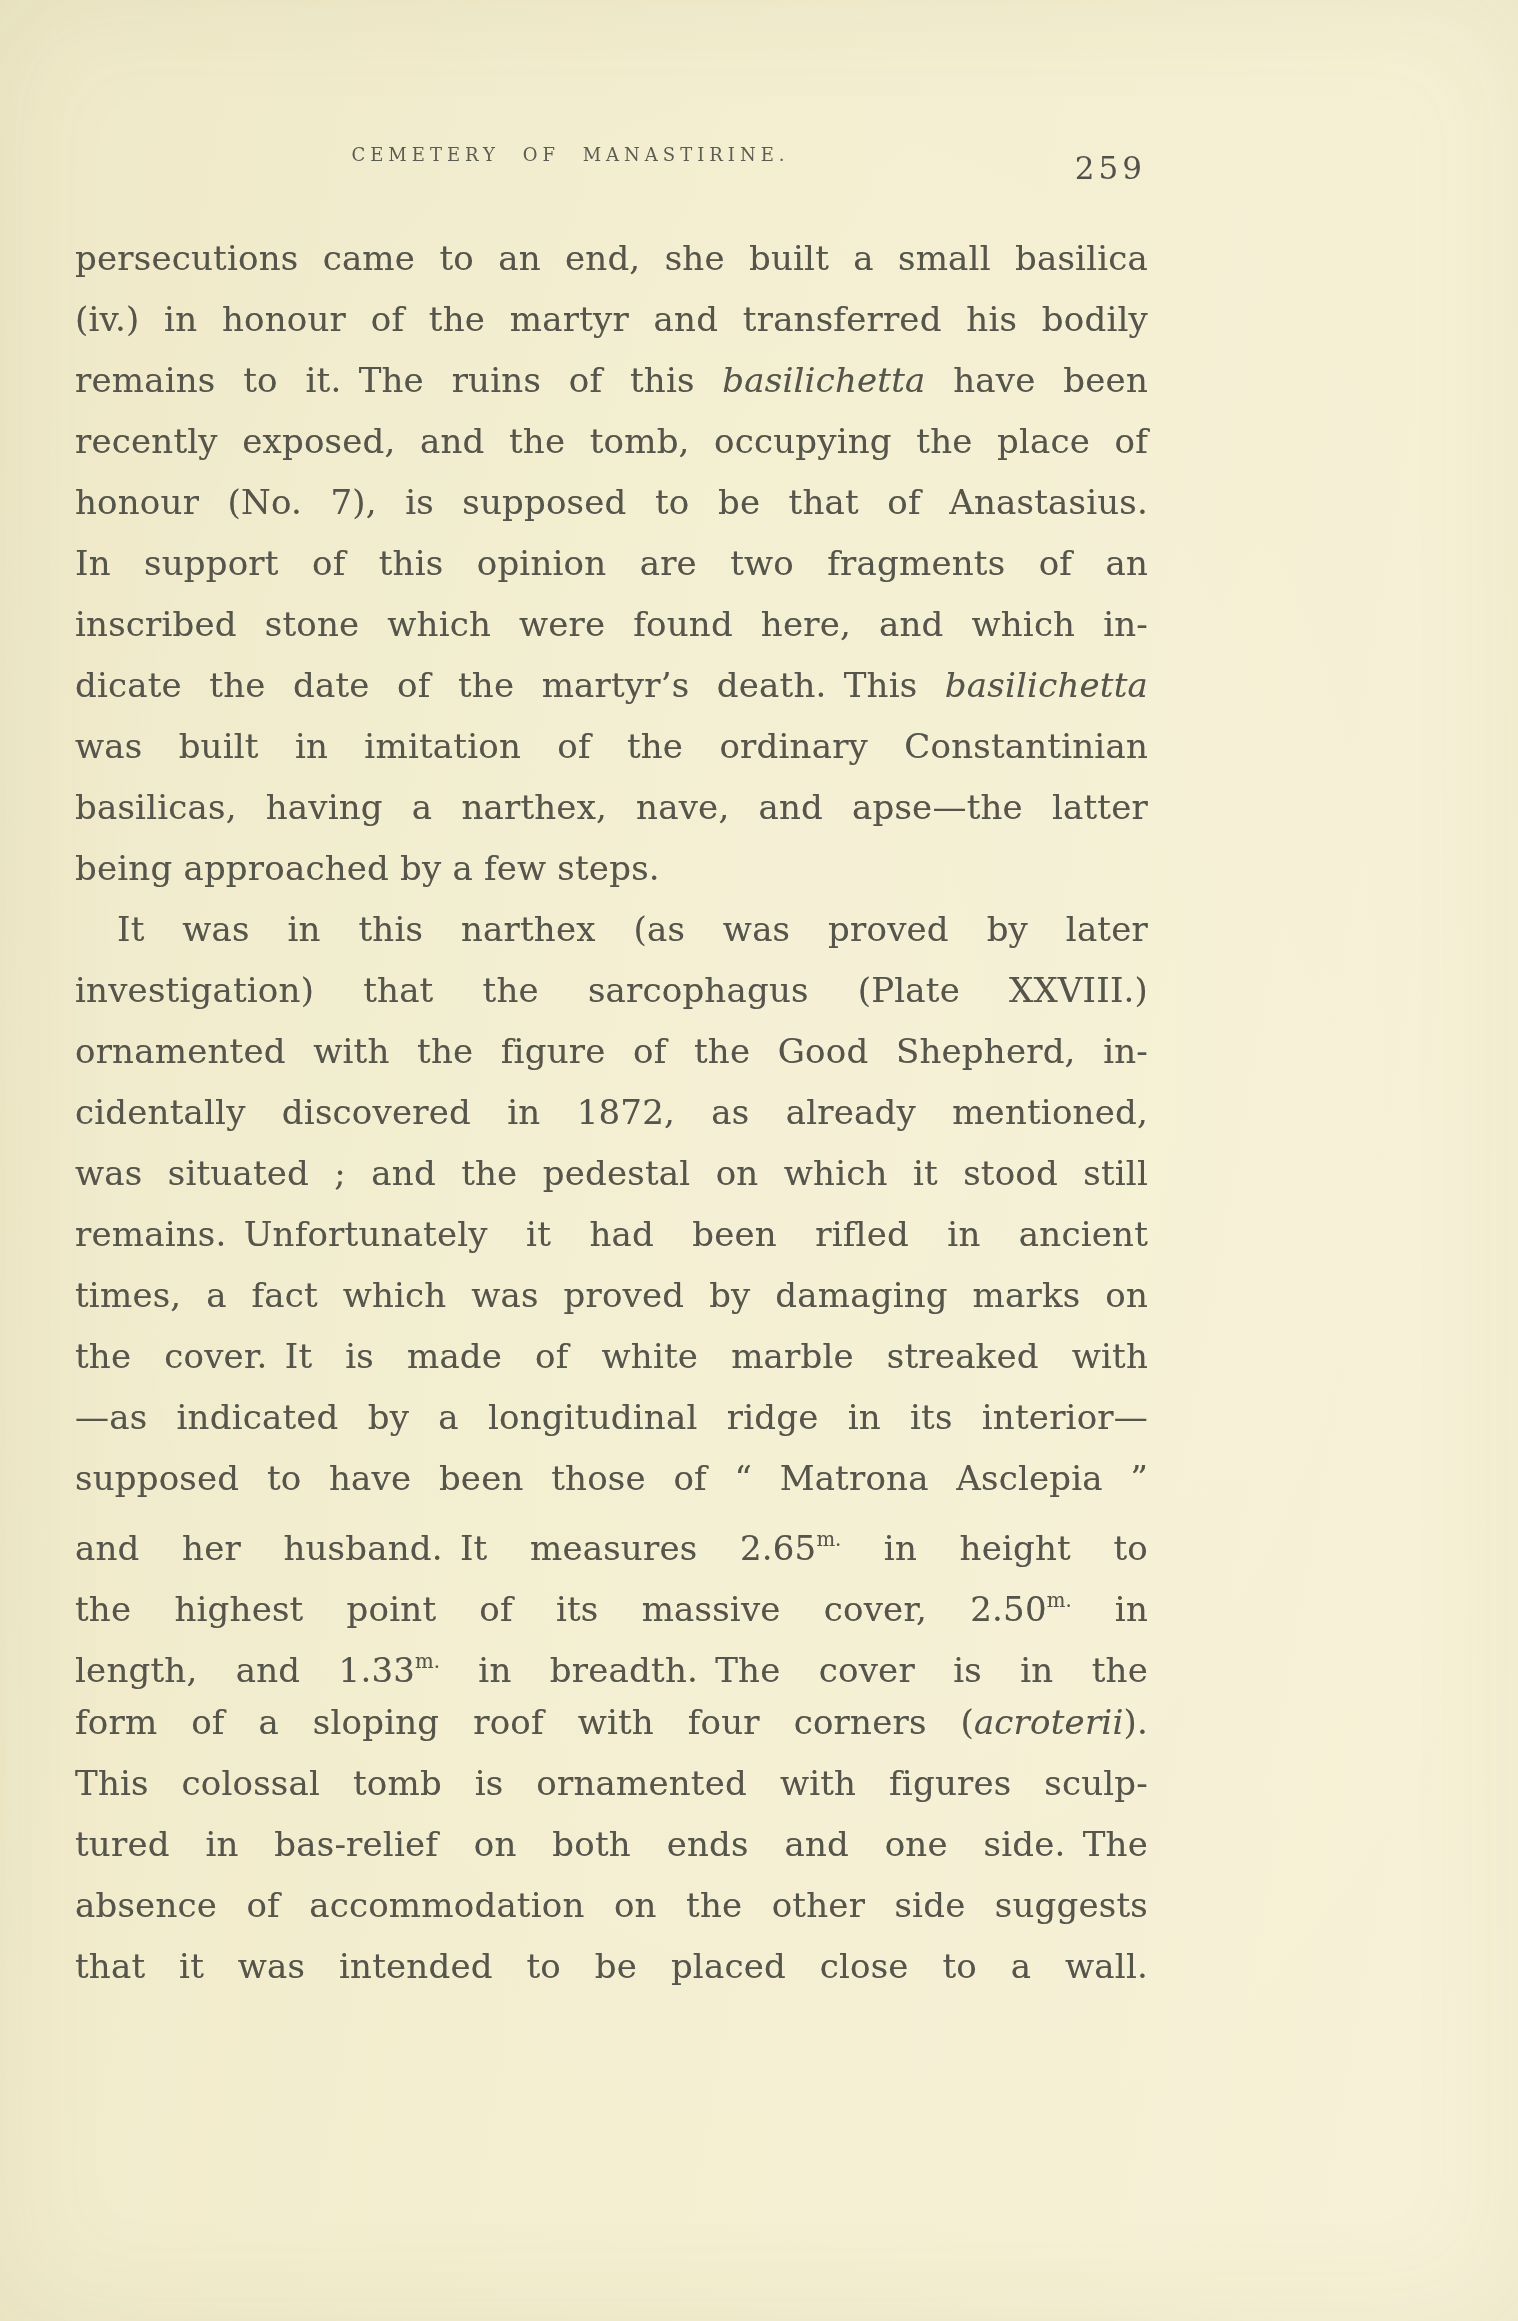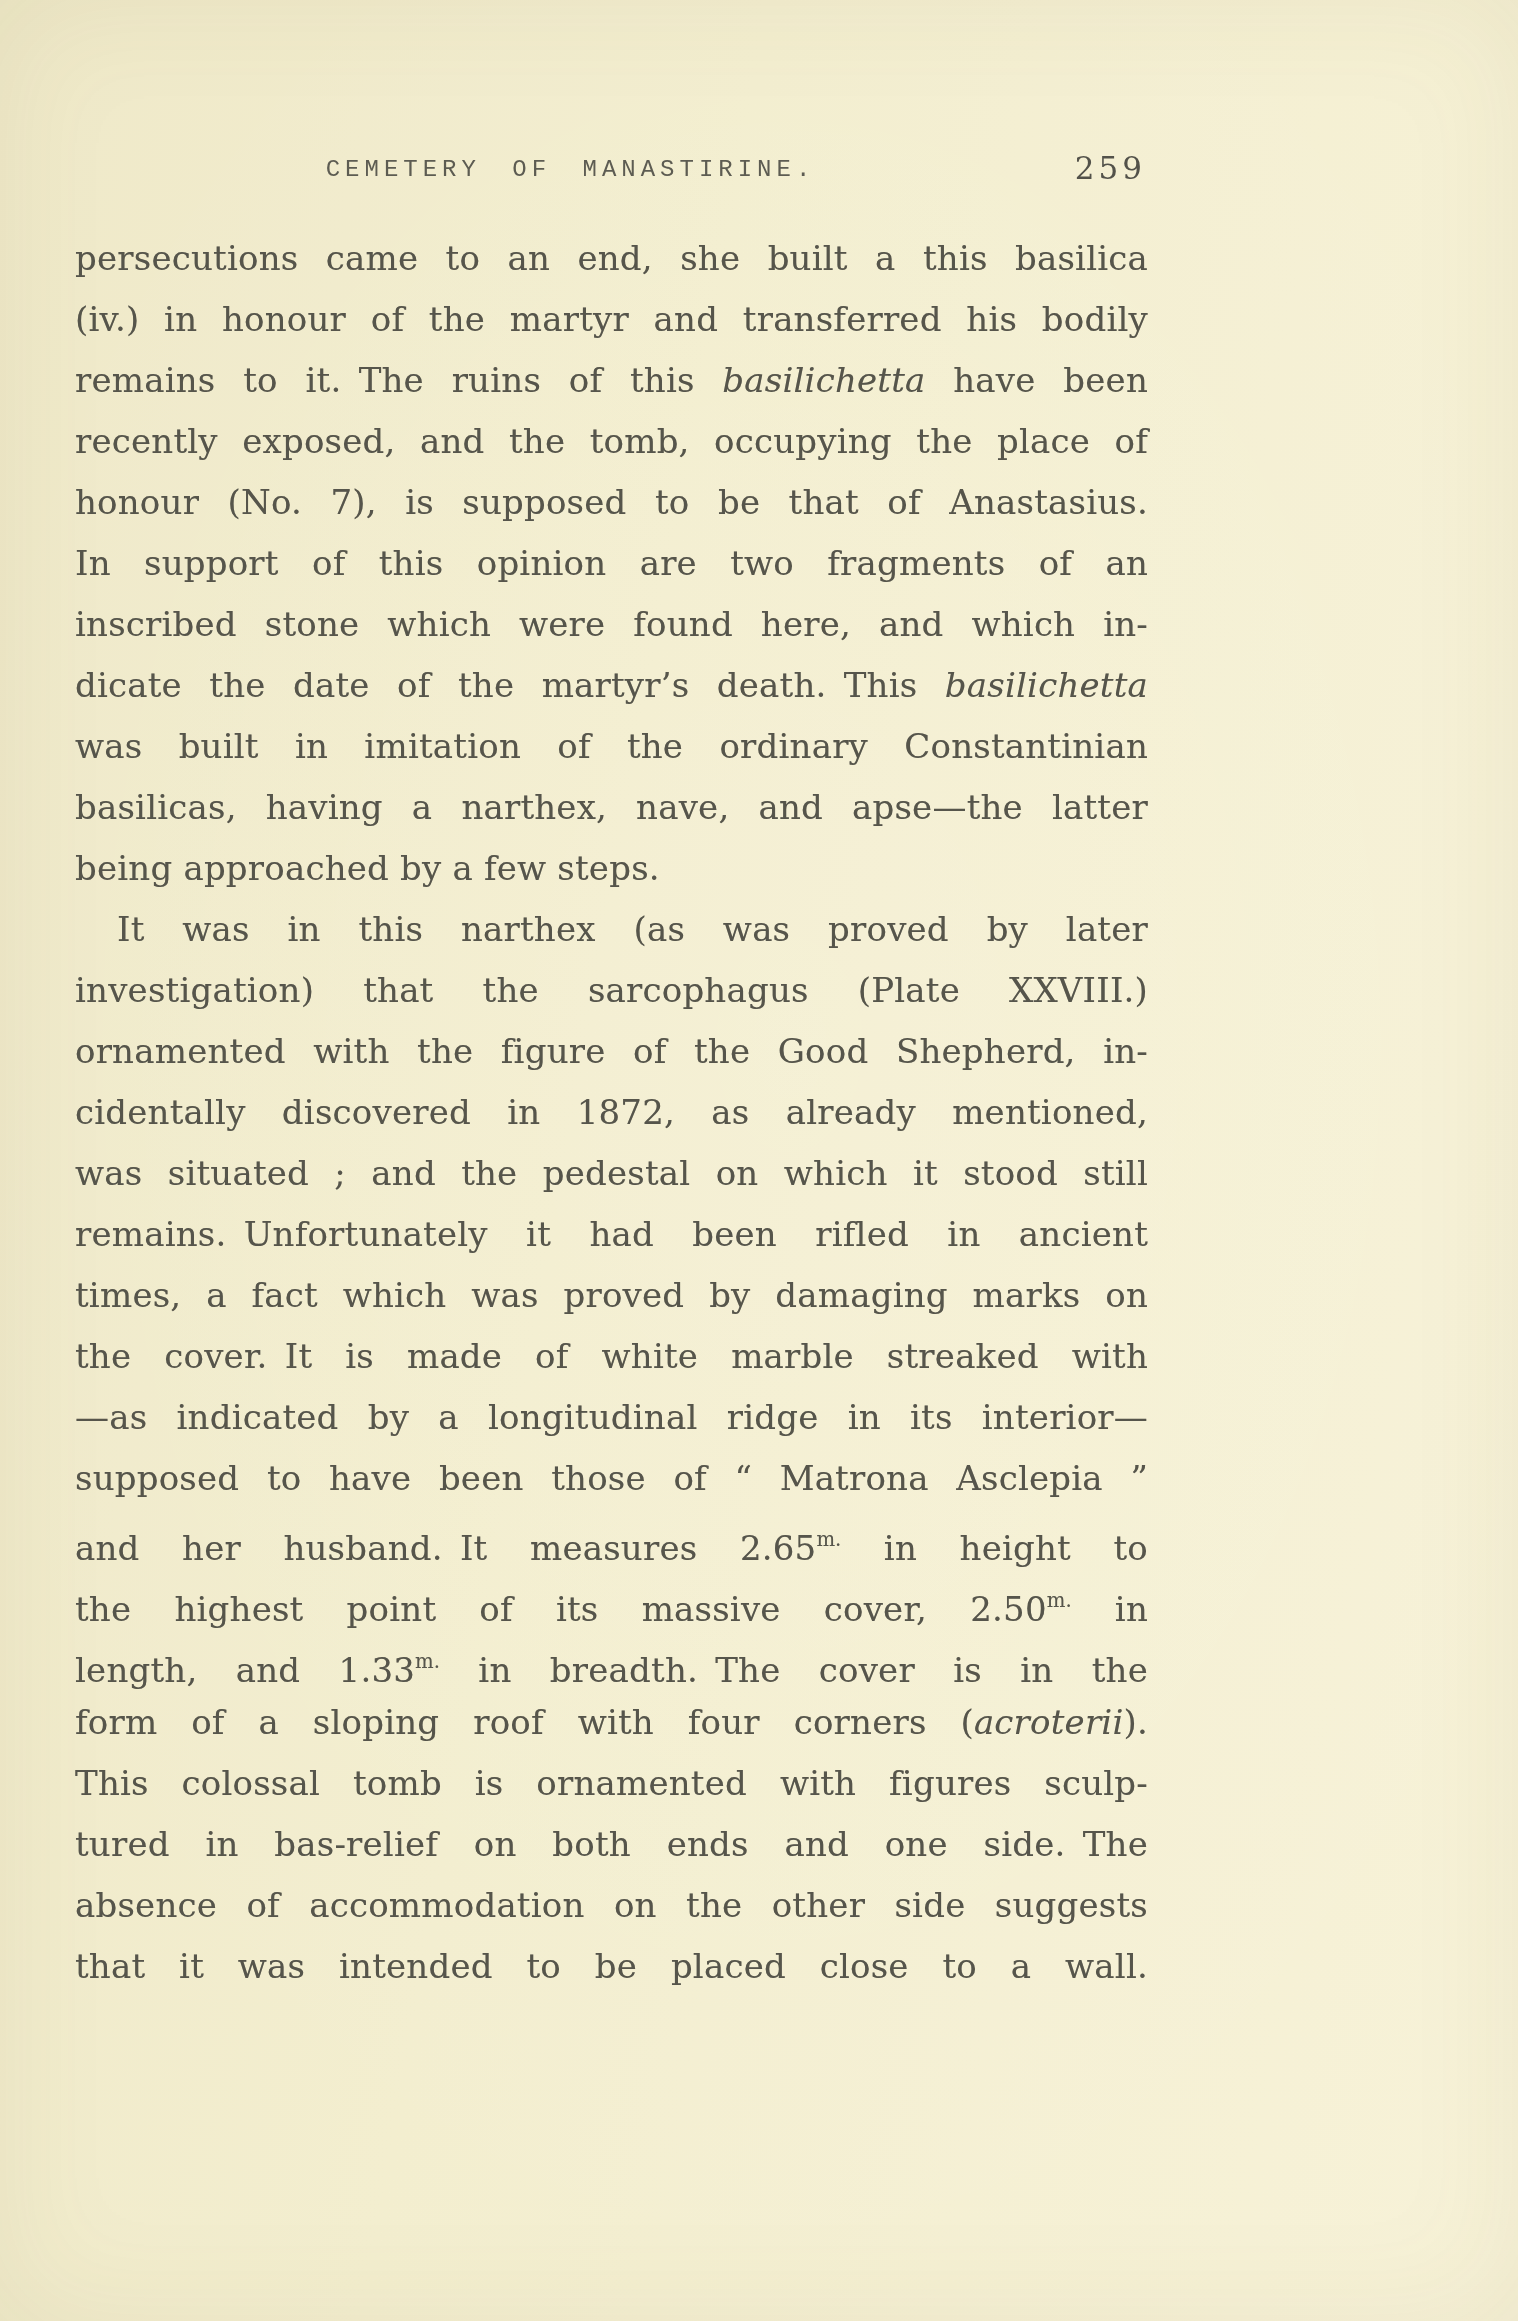--- a/index.html
+++ b/index.html
@@ -25,28 +25,27 @@
   .page-header {
     position: absolute;
     left: 75px;
     top: 138px;
     width: 1073px;
     height: 46px;
   }
   .running-title {
     position: absolute;
     left: 50%;
-    top: 18px;
+    top: 6px;
     transform: translateX(-50%) translateX(-41px);
-    font-size: 24px;
+    font-size: 18px;
     letter-spacing: 5px;
     word-spacing: 12px;
     white-space: nowrap;
     color: #5d5c52;
-    font-family: Liberation Mono, monospace;
   }
   .page-number {
     position: absolute;
     right: 2px;
     top: 12px;
     font-size: 31px;
     letter-spacing: 4px;
     color: #53524a;
   }
   .page-body {
@@ -88,21 +87,21 @@
 </head>
 <body>
 
 <div class="page">
   <div class="page-header">
     <div class="running-title">CEMETERY OF MANASTIRINE.</div>
     <div class="page-number">259</div>
   </div>
   <div class="page-body">
       <div class="paragraph">
-        <div class="line"><span>persecutions came to an end, she built a this basilica</span></div>
+        <div class="line"><span>persecutions came to an end, she built a small basilica</span></div>
         <div class="line"><span>(iv.) in honour of the martyr and transferred his bodily</span></div>
         <div class="line"><span>remains to it. The ruins of this </span><span class="italic">basilichetta</span><span> have been</span></div>
         <div class="line"><span>recently exposed, and the tomb, occupying the place of</span></div>
         <div class="line"><span>honour (No. 7), is supposed to be that of Anastasius.</span></div>
         <div class="line"><span>In support of this opinion are two fragments of an</span></div>
         <div class="line"><span>inscribed stone which were found here, and which in-</span></div>
         <div class="line"><span>dicate the date of the martyr’s death. This </span><span class="italic">basilichetta</span></div>
         <div class="line"><span>was built in imitation of the ordinary Constantinian</span></div>
         <div class="line"><span>basilicas, having a narthex, nave, and apse—the latter</span></div>
         <div class="line no-justify"><span>being approached by a few steps.</span></div>

